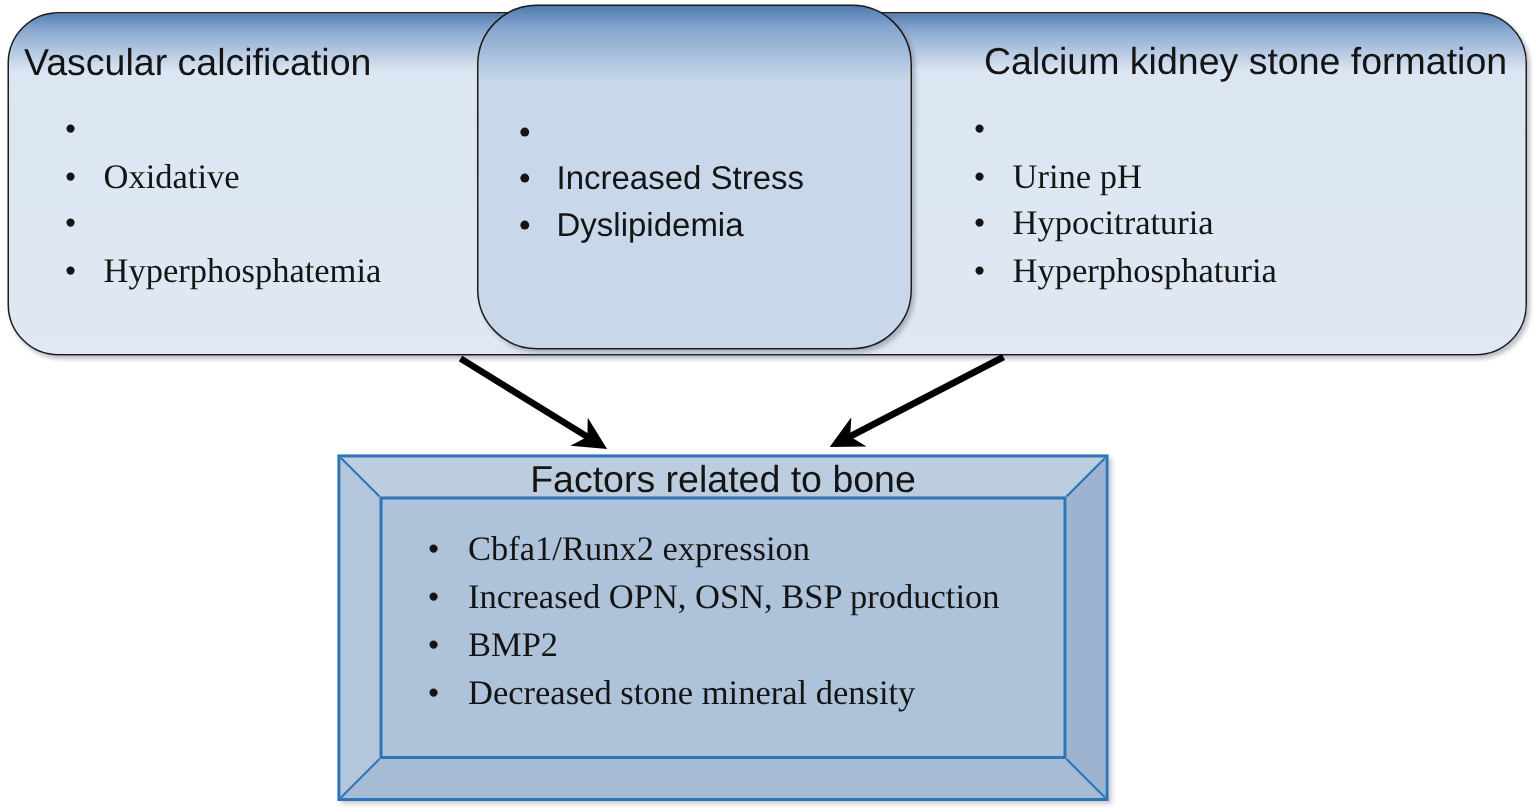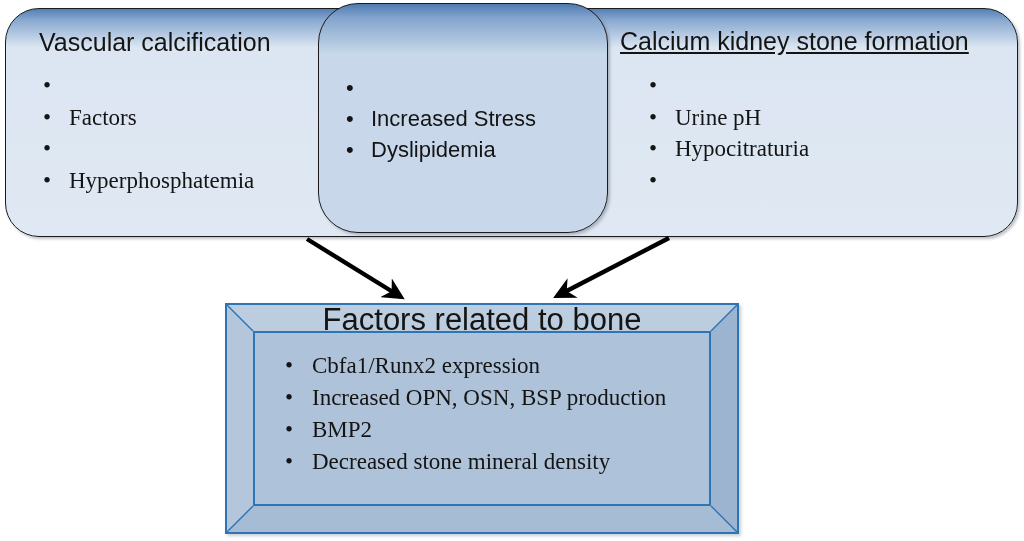--- a/index.html
+++ b/index.html
@@ -16,22 +16,22 @@
     box-shadow:2px 2px 3px rgba(105,115,130,0.45);
   }
   
   .middle-box{
     position:absolute;left:318px;top:3px;width:290px;height:230px;
     box-sizing:border-box;border:1.5px solid #1b1b1b;border-radius:40px;
     background:linear-gradient(180deg,#4e7bb1 0%,#83a4cd 6%,#c8d8ea 22%,#c8d8ea 100%);
     box-shadow:2px 2px 3px rgba(105,115,130,0.45);
   }
   .panel-title{position:absolute;font-size:25px;line-height:28px;white-space:nowrap;}
-  .left-title{left:33px;top:19px;text-align:center;}
-  .right-title{left:614px;top:18px;text-decoration:underline;}
+  .left-title{left:10px;top:19px;text-align:center;}
+  .right-title{left:650px;top:18px;}
   ul.blist{list-style:none;margin:0;padding:0;position:absolute;}
   ul.blist li{display:flex;align-items:baseline;white-space:nowrap;}
   .bullet{flex:none;width:26px;}
   .serif-list{font-family:"Liberation Serif",serif;font-size:23px;line-height:31.5px;}
   .left-list{left:37px;top:61px;}
   .right-list{left:643px;top:61px;}
   .mid-list{left:27px;top:68px;font-family:"Liberation Sans",sans-serif;font-size:22px;line-height:31px;}
   .mid-list .bullet{width:25px;}
   
   svg.arrows{position:absolute;left:0;top:0;pointer-events:none;}
@@ -42,21 +42,21 @@
     box-shadow:2px 2px 3px rgba(120,130,145,0.4);
   }
   .face{position:absolute;inset:0;}
   .face-top{clip-path:polygon(0 0,100% 0,calc(100% - 26px) 26px,26px 26px);background:#bccde0;}
   .face-left{clip-path:polygon(0 0,26px 26px,26px calc(100% - 26px),0 100%);background:#b3c6db;}
   .face-right{clip-path:polygon(100% 0,100% 100%,calc(100% - 26px) calc(100% - 26px),calc(100% - 26px) 26px);background:#9cb4cf;}
   .face-bottom{clip-path:polygon(0 100%,26px calc(100% - 26px),calc(100% - 26px) calc(100% - 26px),100% 100%);background:#a6bbd4;}
   svg.bevel-lines{position:absolute;inset:0;width:100%;height:100%;}
   .bottom-title{
     position:absolute;left:0;right:0;top:1px;text-align:center;
-    font-size:31px;line-height:28px;
+    font-size:25px;line-height:28px;
   }
   .inner-panel{
     position:absolute;left:26px;top:26px;right:26px;bottom:26px;
     box-sizing:border-box;background:#aec3da;border:2px solid #2e75b6;
   }
   .bottom-list{left:30px;top:17px;font-size:23px;line-height:32px;}
   .bottom-list .bullet{width:27px;}
 </style>
 </head>
 <body>
@@ -64,21 +64,21 @@
 <div class="canvas">
 
   <div class="top-container">
     <div class="panel-title left-title">Vascular calcification</div>
     <ul class="blist serif-list left-list">
         <li>
           <span class="bullet">•</span>
         </li>
         <li>
           <span class="bullet">•</span>
-          <span class="item-text">Factors</span>
+          <span class="item-text">Oxidative</span>
         </li>
         <li>
           <span class="bullet">•</span>
         </li>
         <li>
           <span class="bullet">•</span>
           <span class="item-text">Hyperphosphatemia</span>
         </li>
       </ul>
 
@@ -90,20 +90,21 @@
         <li>
           <span class="bullet">•</span>
           <span class="item-text">Urine pH</span>
         </li>
         <li>
           <span class="bullet">•</span>
           <span class="item-text">Hypocitraturia</span>
         </li>
         <li>
           <span class="bullet">•</span>
+          <span class="item-text">Hyperphosphaturia</span>
         </li>
       </ul>
   </div>
 
   <div class="middle-box">
     <ul class="blist mid-list">
         <li>
           <span class="bullet">•</span>
         </li>
         <li>

